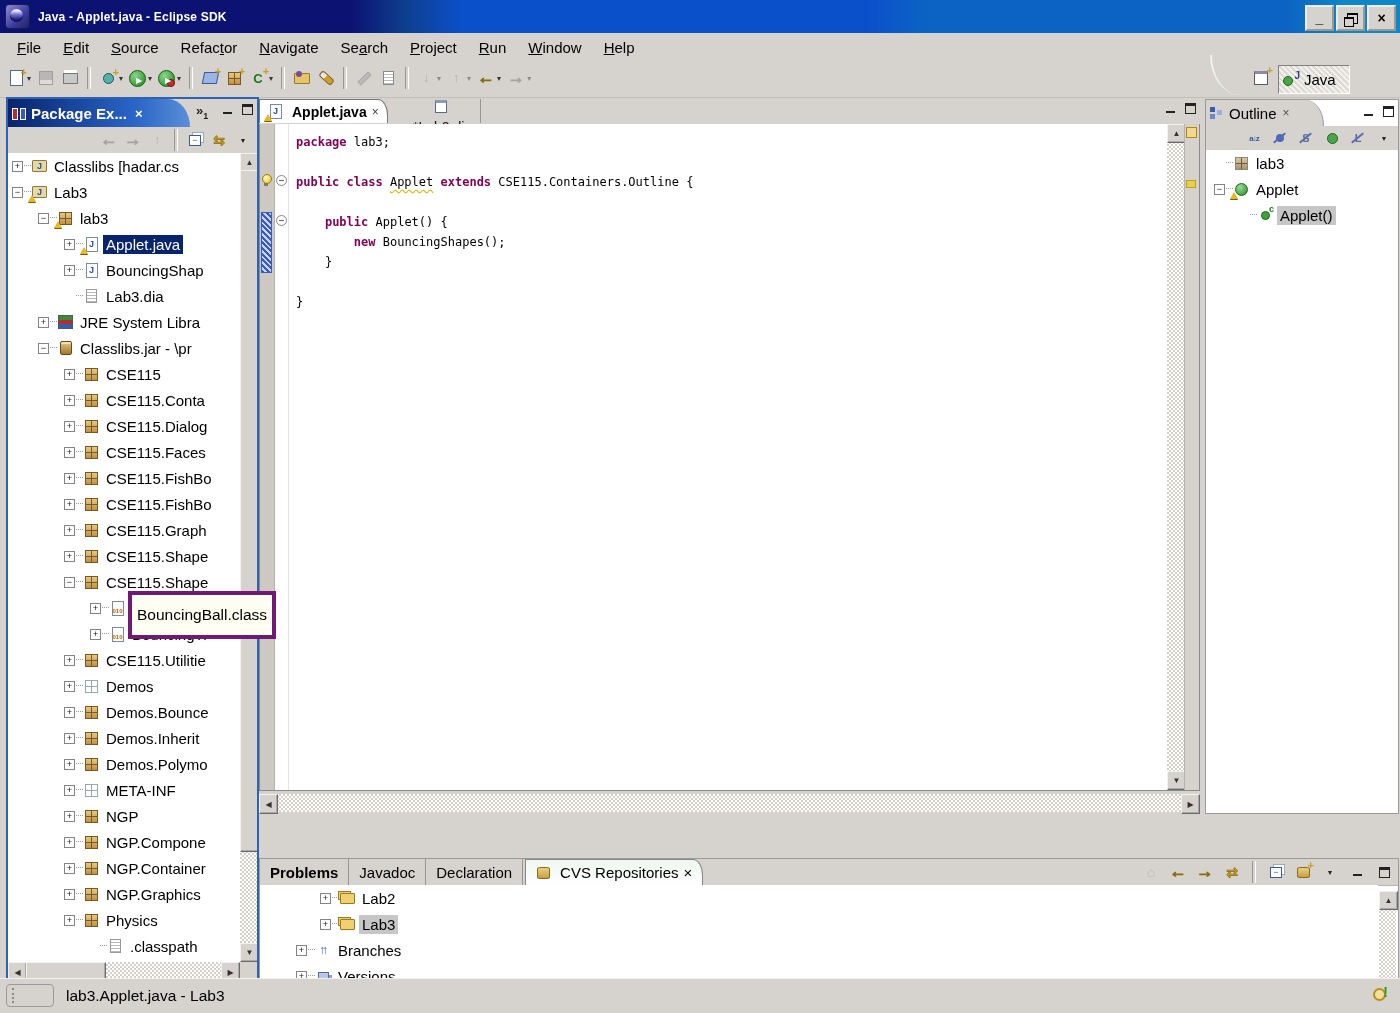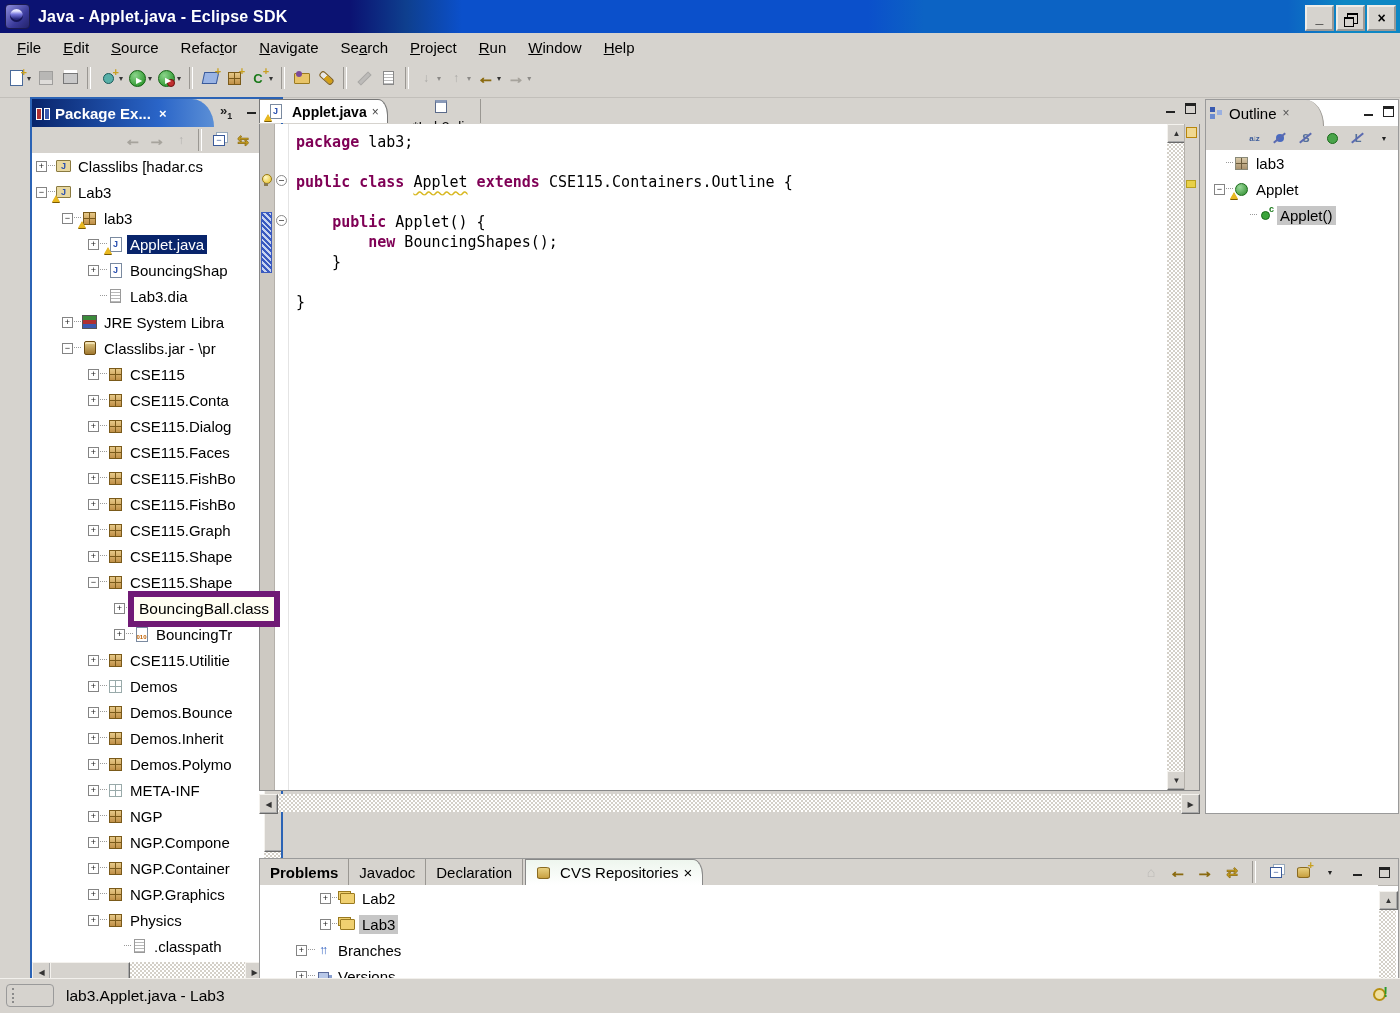--- a/index.html
+++ b/index.html
@@ -6,21 +6,21 @@
   #root{position:relative;width:1400px;height:1013px;background:#d6d3ce;overflow:hidden;
         font-family:"Liberation Sans","DejaVu Sans",sans-serif;font-size:15px;color:#000;}
   
   #titlebar{position:absolute;left:0;top:0;width:1400px;height:33px;
     background:linear-gradient(90deg,#0b1272 0%,#0b1272 25%,#0e3f8e 29%,#0b50cb 33%,#0b50cb 62%,#0c63c4 66%,#0c63c4 92%,#0e87c4 96%);
     display:flex;align-items:center;}
   .appicon{width:23px;height:23px;margin:0 8px 0 5px;border-radius:4px;position:relative;
     background:linear-gradient(135deg,#8d8ddb,#3a3a9a 60%,#23236b);border:1px solid #1a1a50;}
   .appicon .globe{position:absolute;left:4px;top:4px;width:13px;height:13px;border-radius:50%;
     background:linear-gradient(#e8e8ff 15%,#7a7ae0 40%,#2a2a80 75%);box-shadow:inset 0 -2px 0 #141456;}
-  #titlebar .title{color:#fff;font-weight:bold;font-size:16px;letter-spacing:.2px;}
+  #titlebar .title{color:#fff;font-weight:bold;font-size:12px;letter-spacing:.2px;}
   .winbtns{position:absolute;right:4px;top:5px;display:flex;gap:2px;}
   .winbtn{width:25px;height:22px;background:#d6d3ce;border:2px outset #efece7;display:flex;
     align-items:center;justify-content:center;font-weight:bold;font-size:14px;line-height:10px;cursor:default;}
   .restore-ico{width:9px;height:8px;border:1px solid #000;border-top:2px solid #000;position:relative;background:#d6d3ce;margin-left:3px;}
   .restore-ico:before{content:"";position:absolute;left:-4px;top:2px;width:8px;height:7px;border:1px solid #000;border-top:2px solid #000;background:#d6d3ce;}
   
   #menubar{position:absolute;left:0;top:33px;width:100%;height:28px;display:flex;align-items:center;padding-left:6px;}
   .menu-item{padding:3px 11px;cursor:default;}
   .menu-item .mn{text-decoration:underline;}
   
@@ -83,21 +83,21 @@
   #persp{position:absolute;right:0;top:0;height:35px;width:190px;}
   .persp-curve{position:absolute;left:0;top:-6px;width:34px;height:40px;border-left:2px solid #eef4e8;border-bottom-left-radius:30px 40px;}
   #open-persp{position:absolute;left:42px;top:8px;}
   #java-btn{position:absolute;left:68px;top:4px;width:66px;height:27px;border:1px solid;border-color:#808080 #fff #fff #808080;
     background:repeating-linear-gradient(45deg,#f2f0ec 0 2px,#dcd8d2 2px 4px);display:flex;align-items:center;gap:3px;padding-left:4px;font-size:15px;}
   
   .viewhdr{position:absolute;left:0;top:0;right:0;height:28px;background:#d6d3ce;}
   .minmax{position:absolute;right:3px;top:4px;display:flex;gap:7px;align-items:center;}
   .minmax .icon{width:13px;height:13px;}
   
-  #pkx{position:absolute;left:6px;top:97px;width:249px;height:881px;border:2px solid #2b63b5;background:#fff;margin-left:24px;}
+  #pkx{position:absolute;left:6px;top:97px;width:249px;height:881px;border:2px solid #2b63b5;background:#fff;}
   .pkxtab{position:absolute;left:0;top:0;width:182px;height:28px;color:#fff;font-weight:bold;
     background:linear-gradient(90deg,#08246b,#2a65c8 70%,#5b8fd6);border-top-right-radius:22px 28px;
     display:flex;align-items:center;gap:6px;padding-left:4px;box-sizing:border-box;}
   .viewicon{width:13px;height:13px;position:relative;}
   .viewicon:before{content:"";position:absolute;left:0;top:1px;width:4px;height:10px;background:#b03030;border:1px solid #fff;}
   .viewicon:after{content:"";position:absolute;left:8px;top:1px;width:4px;height:10px;background:#3a5ab0;border:1px solid #fff;}
   .tab-close{font-size:13px;font-weight:bold;color:#fff;margin-left:2px;cursor:default;}
   .chevron{position:absolute;left:188px;top:4px;font-weight:bold;color:#222;font-size:13px;}
   .chevron sub{font-size:9px;}
   #pkxtb{position:absolute;left:0;top:28px;right:0;height:26px;background:#d6d3ce;display:flex;justify-content:flex-end;align-items:center;padding-right:2px;}
@@ -164,21 +164,21 @@
   .gutter{position:absolute;left:0;top:0;bottom:0;width:14px;background:#cdc9c2;border-right:1px solid #b4b0aa;}
   .foldcol{position:absolute;left:15px;top:0;bottom:0;width:13px;background:#fff;border-right:1px solid #e4e4e4;}
   .fold{position:absolute;left:1px;width:9px;height:9px;border:1px solid #8a8a8a;border-radius:50%;background:#fff;}
   .fold:before{content:"";position:absolute;left:2px;top:4px;width:5px;height:1px;background:#666;}
   .lightbulb{position:absolute;left:1px;top:50px;width:11px;height:12px;}
   .lightbulb:before{content:"";position:absolute;left:1px;top:0;width:8px;height:8px;border-radius:50%;background:radial-gradient(circle at 35% 30%,#fff8c8,#e8c020);border:1px solid #9a7a10;}
   .lightbulb:after{content:"";position:absolute;left:3px;bottom:0;width:4px;height:3px;background:#8a7a50;}
   .quickdiff{position:absolute;left:1px;top:88px;width:11px;height:61px;
     background:repeating-linear-gradient(45deg,#3a5ac0 0 2px,#c8d4f0 2px 4px);border:1px solid #3a5ac0;box-sizing:border-box;}
   #code{position:absolute;left:29px;top:0;right:32px;bottom:0;padding:8px 0 0 7px;overflow:hidden;}
-  .cl{height:20px;white-space:pre;font-family:"DejaVu Sans Mono","Liberation Mono",monospace;font-size:15px;line-height:20px;}
+  .cl{height:20px;white-space:pre;font-family:"DejaVu Sans Mono","Liberation Mono",monospace;font-size:12px;line-height:20px;}
   .kw{color:#7f0055;font-weight:bold;}
   .wa{text-decoration:underline wavy #d8b820;text-underline-offset:3px;}
   .eruler{position:absolute;right:0;top:0;bottom:0;width:14px;background:#d6d3ce;border-left:1px solid #b4b0aa;}
   .ruler-head{position:absolute;right:2px;top:3px;width:9px;height:9px;background:#f0d890;border:1px solid #b8860b;}
   .ruler-warn{position:absolute;right:3px;top:56px;width:8px;height:6px;background:#e8d048;border:1px solid #b8a020;}
   .evscroll{right:15px;top:0;bottom:0;width:17px;}
   .ehscroll{position:absolute;left:0;right:0;bottom:0;height:18px;}
   
   #outline{position:absolute;left:1205px;top:99px;width:192px;height:713px;background:#fff;border:1px solid #9a9a9a;}
   .outtab{position:absolute;left:0;top:0;width:118px;height:26px;background:#d6d3ce;border-right:1px solid #9a9792;
@@ -202,22 +202,22 @@
   
   #statusbar{position:absolute;left:0;top:978px;width:100%;height:35px;background:#d6d3ce;border-top:1px solid #f2f0ec;}
   .grip{position:absolute;left:6px;top:5px;width:46px;height:21px;border:1px solid #9a9a9a;border-radius:4px;
     background:#d6d3ce;}
   .grip:before{content:"";position:absolute;left:5px;top:3px;bottom:3px;width:2px;border-left:2px dotted #8a8a8a;}
   #statusbar .stext{position:absolute;left:66px;top:8px;font-size:15.5px;}
   .stat-ico{position:absolute;right:12px;top:7px;width:15px;height:15px;}
   .stat-ico:before{content:"";position:absolute;left:0;top:2px;width:9px;height:9px;border-radius:50%;border:2px solid #b89010;background:#f0e0a0;}
   .stat-ico:after{content:"!";position:absolute;right:0;top:-2px;color:#2a9a2a;font-weight:bold;font-size:14px;}
   
-  #tooltip{position:absolute;left:128px;top:591px;height:24px;background:#fffef2;border:6px solid #701a75;
-    display:flex;align-items:center;padding:0 5px;font-size:15.5px;z-index:50;}
+  #tooltip{position:absolute;left:128px;top:591px;height:24px;background:#fffef2;border:4px solid #701a75;
+    display:flex;align-items:center;padding:8px 5px;font-size:15.5px;z-index:50;}
 </style>
 </head>
 <body>
 
 <div id="root">
 
   <div id="titlebar">
     <span class="appicon">
         <span class="globe"></span>
       </span>
@@ -305,20 +305,28 @@
         </span>
         <span class="tbtn">
           <span class="icon i-back"></span>
           <span class="dd">▾</span>
         </span>
         <span class="tbtn disabled">
           <span class="icon i-forward"></span>
           <span class="dd">▾</span>
         </span>
       </div>
+    <div id="persp">
+      <div class="persp-curve"></div>
+      <span id="open-persp" class="icon i-open-perspective"></span>
+      <span id="java-btn">
+        <span class="icon i-java-perspective"></span>
+        <span>Java</span>
+      </span>
+    </div>
   </div>
 
   <div id="pkx">
     <div class="viewhdr">
       <div class="pkxtab">
         <span class="viewicon"></span>
         <span>Package Ex...</span>
         <span class="tab-close">×</span>
       </div>
       <span class="chevron"><span>»</span><sub>1</sub></span>

